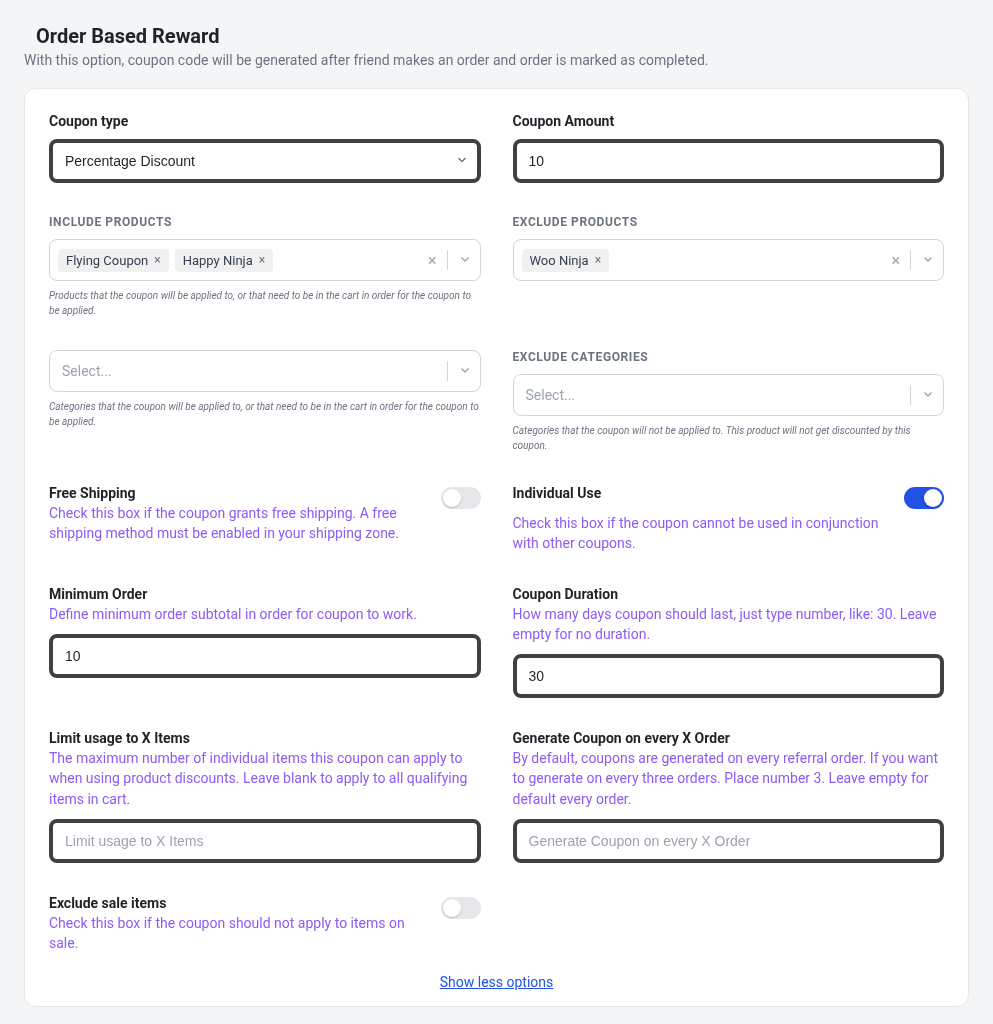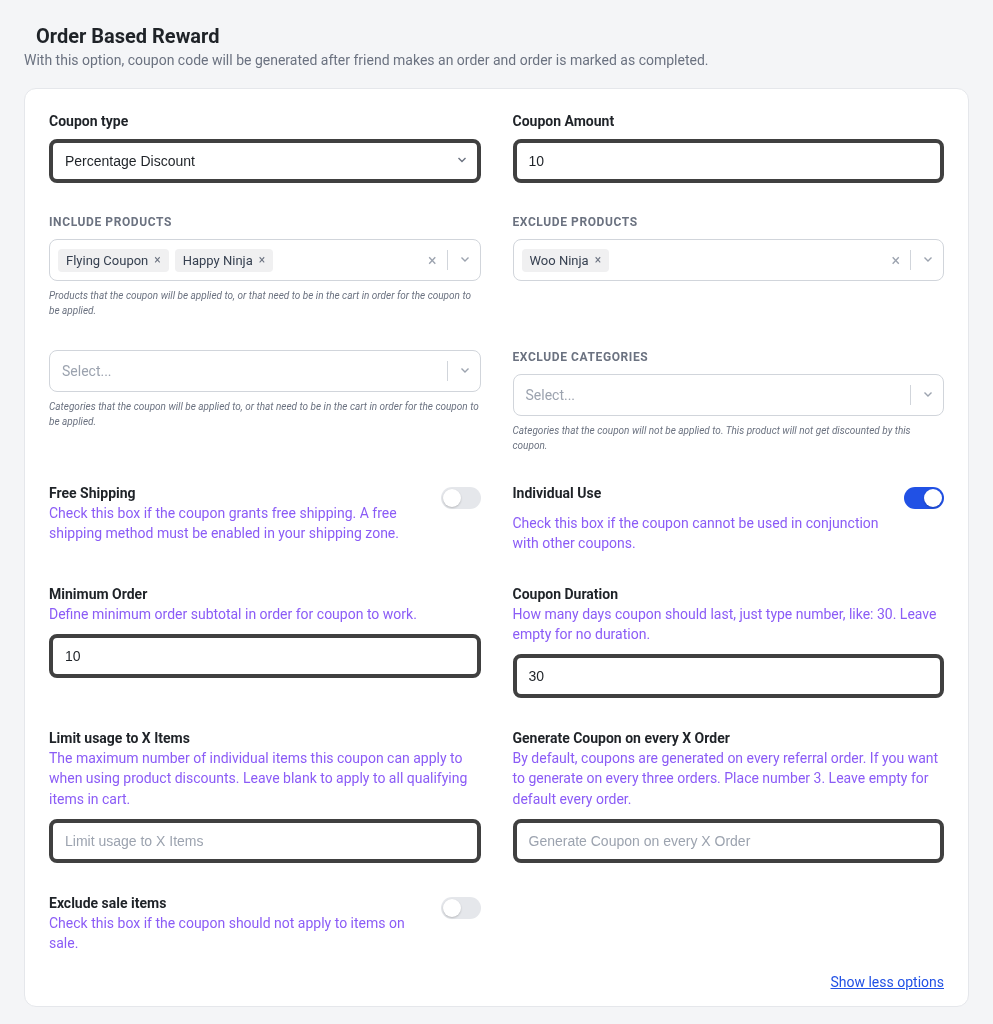--- a/index.html
+++ b/index.html
@@ -166,21 +166,21 @@
     box-shadow: 0 1px 2px rgba(0,0,0,0.2);
     transition: left 0.15s;
   }
   .toggle.on {
     background: #2151e5;
   }
   .toggle.on .knob {
     left: 20px;
   }
   .footer-link {
-    text-align: right;
+    text-align: center;
     margin-top: 20px;
   }
   .footer-link a {
     color: #2151e5;
     text-decoration: underline;
     font-size: 14px;
   }
   svg.chev { width: 14px; height: 14px; }
 </style>
 </head>

